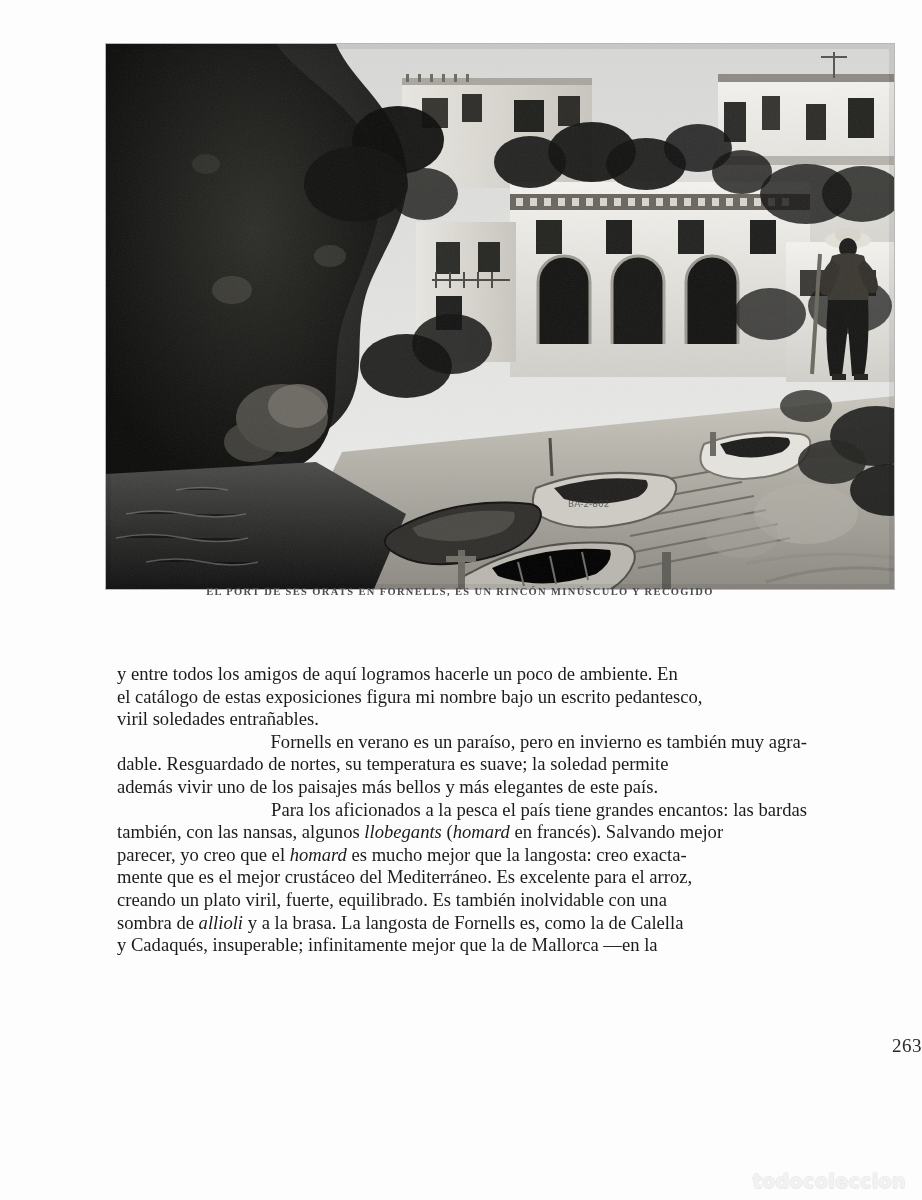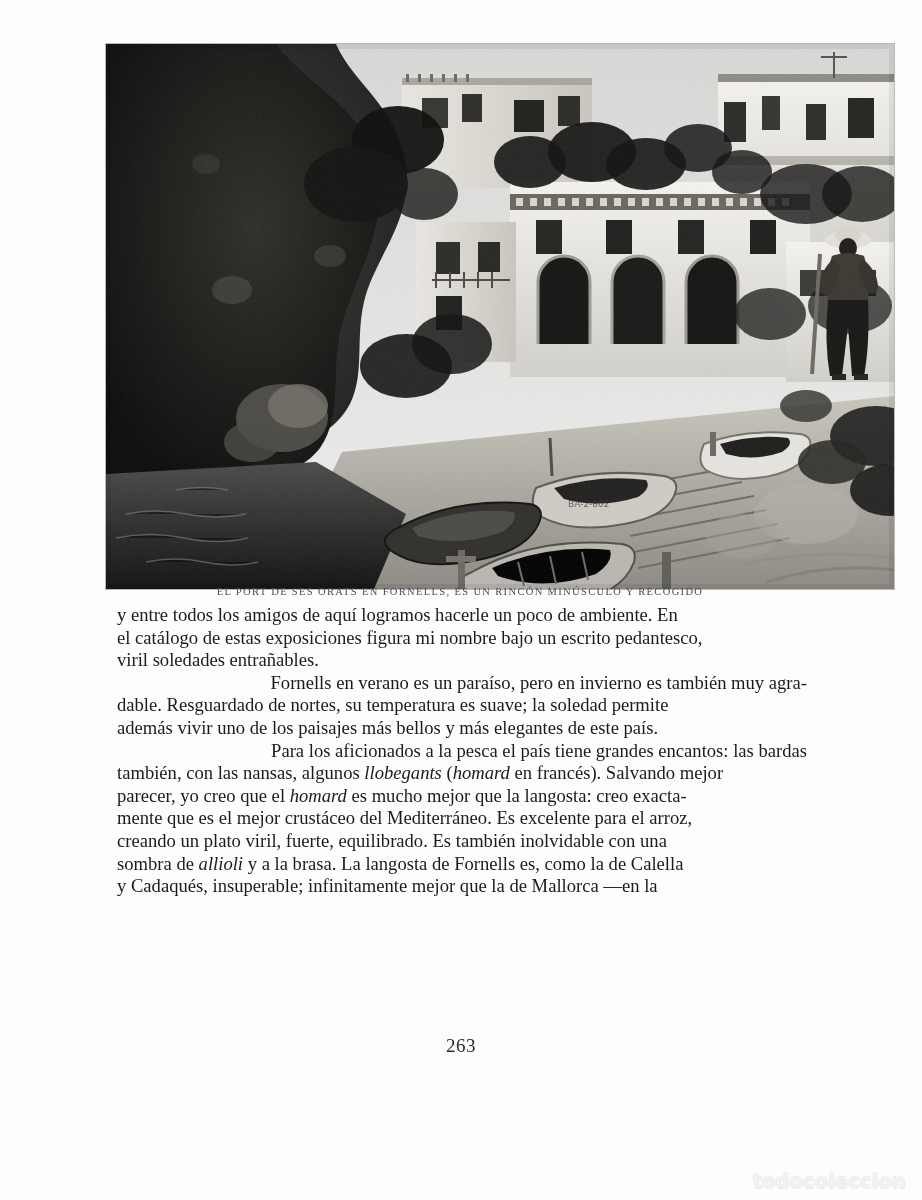--- a/index.html
+++ b/index.html
@@ -45,28 +45,28 @@
     position: absolute;
     left: 66px;
     top: 586px;
     width: 788px;
     text-align: center;
     font-family: "Liberation Serif", "DejaVu Serif", serif;
     font-size: 10.5px;
     letter-spacing: 1.35px;
     color: #4c4c50;
     white-space: nowrap;
-    font-weight: 400;
+    font-weight: 700;
   }
 
   
   .body-text {
     position: absolute;
     left: 117px;
-    top: 604px;
+    top: 663px;
     width: 690px;
     font-family: Liberation Serif, serif;
   }
   .para {
     margin: 0;
     font-size: 18.6px;
     line-height: 22.6px;
     color: #1b1b1e;
     text-align: justify;
   }
@@ -82,21 +82,21 @@
   .para .line.just > span { display: inline-block; }
   .indent { display: inline-block; width: 34px; }
   .it { font-style: italic; }
 
   
   .folio {
     position: absolute;
     left: 0;
     top: 1035px;
     width: 922px;
-    text-align: center;
+    text-align: right;
     font-size: 19px;
     color: #2a2a2d;
     letter-spacing: 0.5px;
   }
 
   
   .watermark {
     position: absolute;
     right: 16px;
     bottom: 8px;

